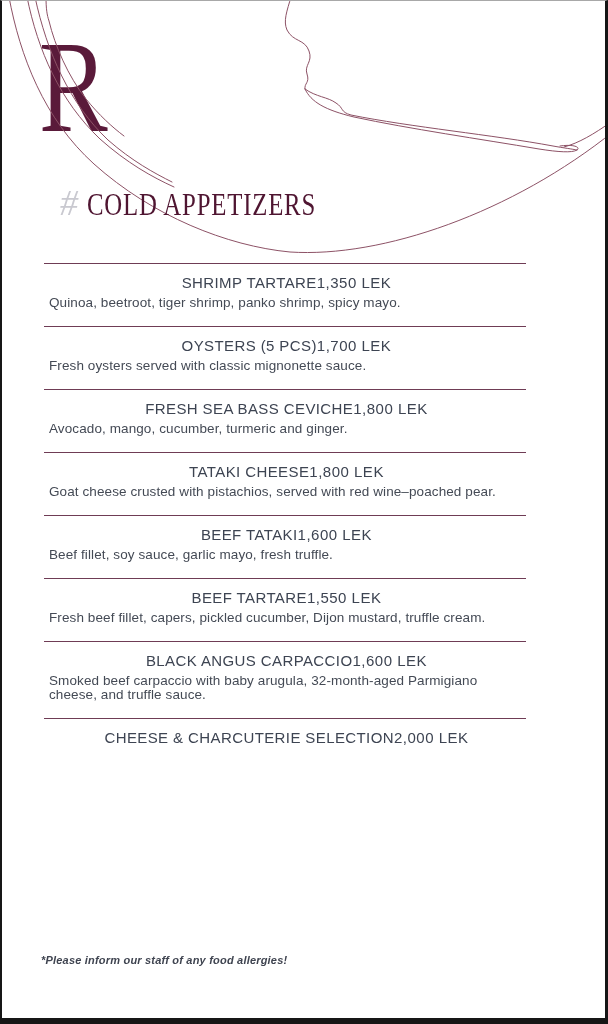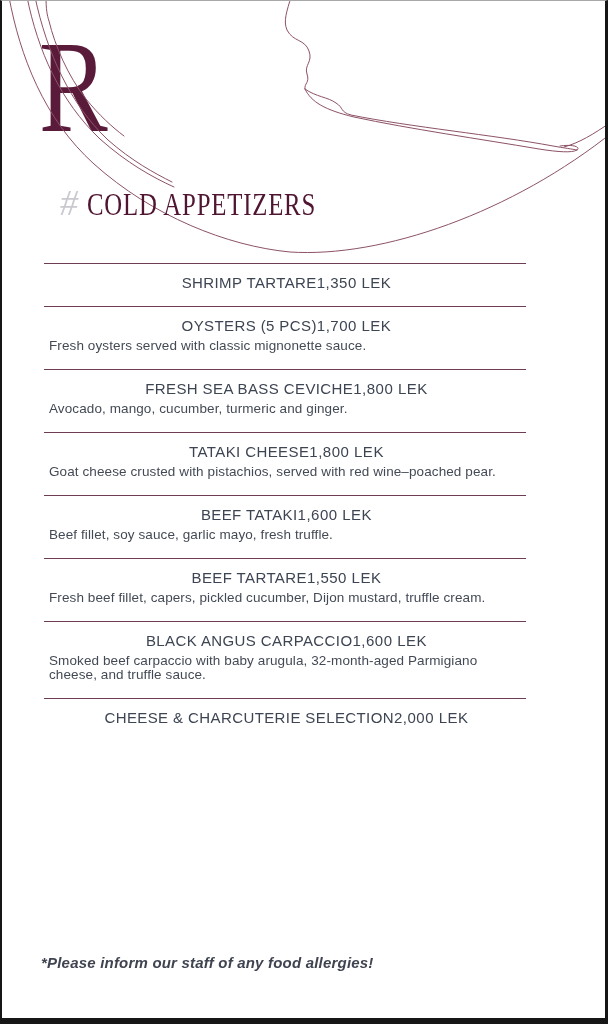--- a/index.html
+++ b/index.html
@@ -66,21 +66,21 @@
     color:#3d4452; letter-spacing:0.5px;
     white-space:nowrap;
   }
   .desc {
     margin-top:6px;
     font-size:13.5px; line-height:14px;
     color:#444a55; letter-spacing:0.1px;
   }
   .footer {
     position:absolute; left:39px; top:953px;
-    font-size:15px; font-style:italic; font-weight:bold;
+    font-size:11px; font-style:italic; font-weight:bold;
     color:#3f4450; letter-spacing:0.2px;
   }
 </style>
 </head>
 <body>
 
 <div class="page">
 
   <div class="logo">R</div>
 
@@ -100,20 +100,21 @@
     <span class="title-text">COLD APPETIZERS</span>
   </div>
 
   <div class="menu">
 
       <div class="item">
         <div class="row">
           <span class="name">SHRIMP TARTARE</span>
           <span class="price">1,350 LEK</span>
         </div>
+        <div class="desc">Quinoa, beetroot, tiger shrimp, panko shrimp, spicy mayo.</div>
       </div>
 
       <div class="item">
         <div class="row">
           <span class="name">OYSTERS (5 PCS)</span>
           <span class="price">1,700 LEK</span>
         </div>
         <div class="desc">Fresh oysters served with classic mignonette sauce.</div>
       </div>
 

